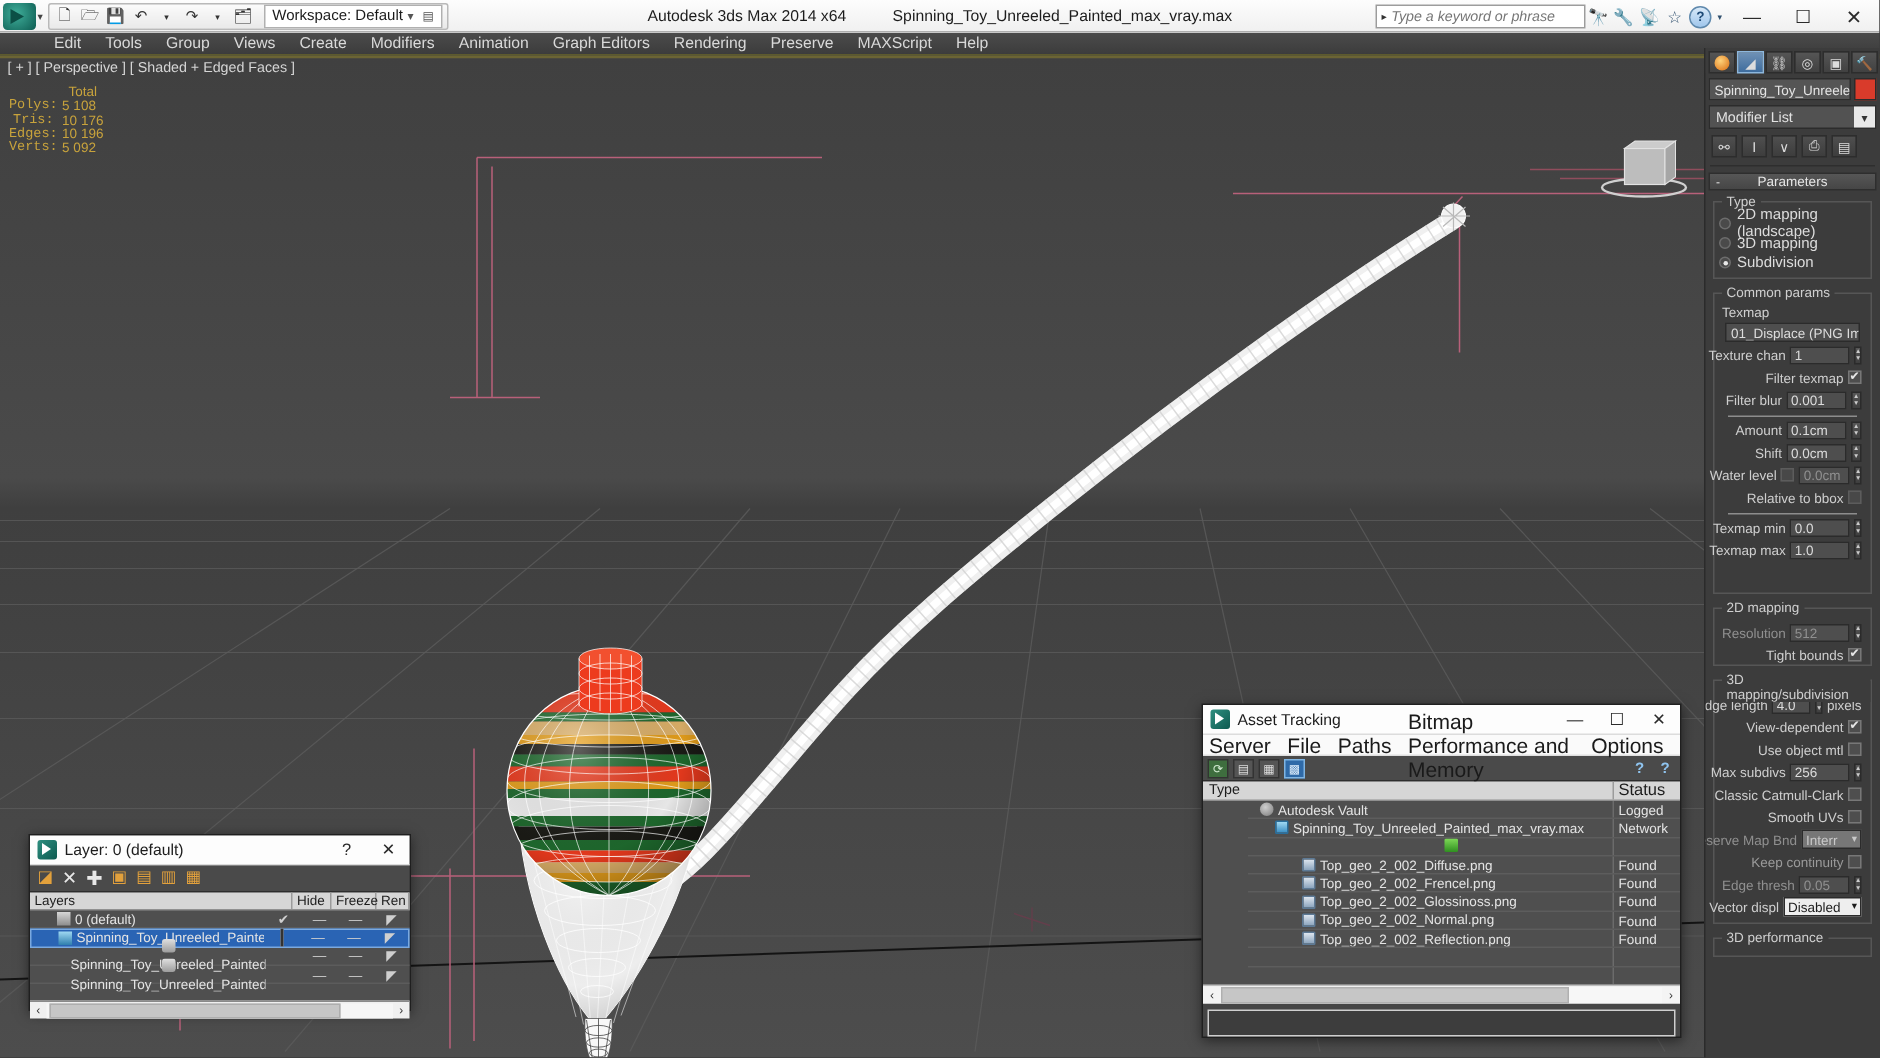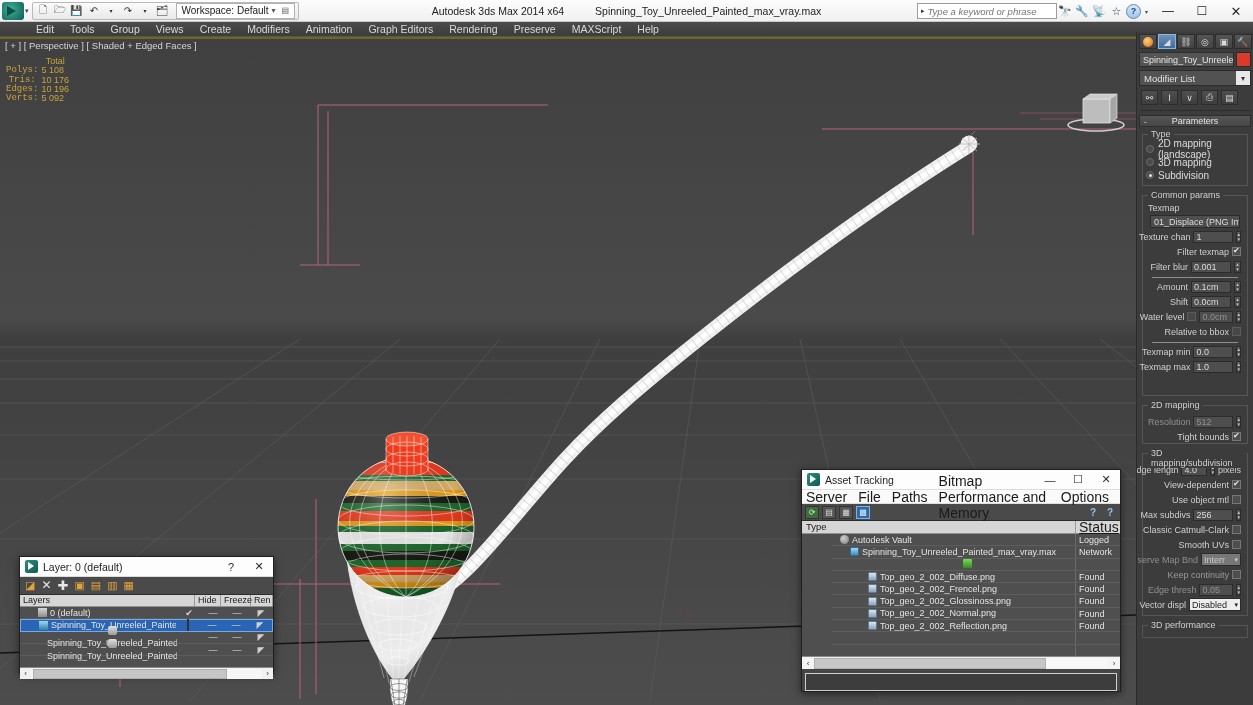--- a/index.html
+++ b/index.html
@@ -304,21 +304,21 @@
   .at-tb.b { background: #2f6aa8; color: #dcecfb; border-color:#7fb4e2; }
   .at-tb.q { background: transparent; border: 0; color: #8fc4ef; font-size: 10px; font-weight: bold; }
   .at-hdr {
     display: flex; height: 13px; background: #d6d6d6;
     border-bottom: 1px solid #8f8f8f;
   }
   .at-hdr .c1 {
     flex: 1; font-size: 9.5px; color: #1c1c1c; padding-left: 4px;
     border-right: 1px solid #9c9c9c; line-height: 12px;
   }
-  .at-hdr .c2 { width: 44px; font-size: 14px; color: #1c1c1c; padding-left: 3px; line-height: 12px; text-decoration: underline; }
+  .at-hdr .c2 { width: 44px; font-size: 11px; color: #1c1c1c; padding-left: 3px; line-height: 12px; }
   .at-list { height: 122px; background: #4f4f4f; overflow: hidden; }
   .at-row { display: flex; height: 12.3px; border-bottom: 1px solid #5d5d5d; margin-left: 30px; }
   .at-row .n {
     flex: 1; display: flex; align-items: center; gap: 3px;
     font-size: 9px; color: #e4e4e4; border-right: 1px solid #6b6b6b;
     overflow: hidden; white-space: nowrap;
   }
   .at-row .s { width: 44px; font-size: 9px; color: #e4e4e4; padding-left: 3px; line-height: 12px; }
   .at-ico {
     width: 9px; height: 9px; flex: none; border-radius: 1px;

